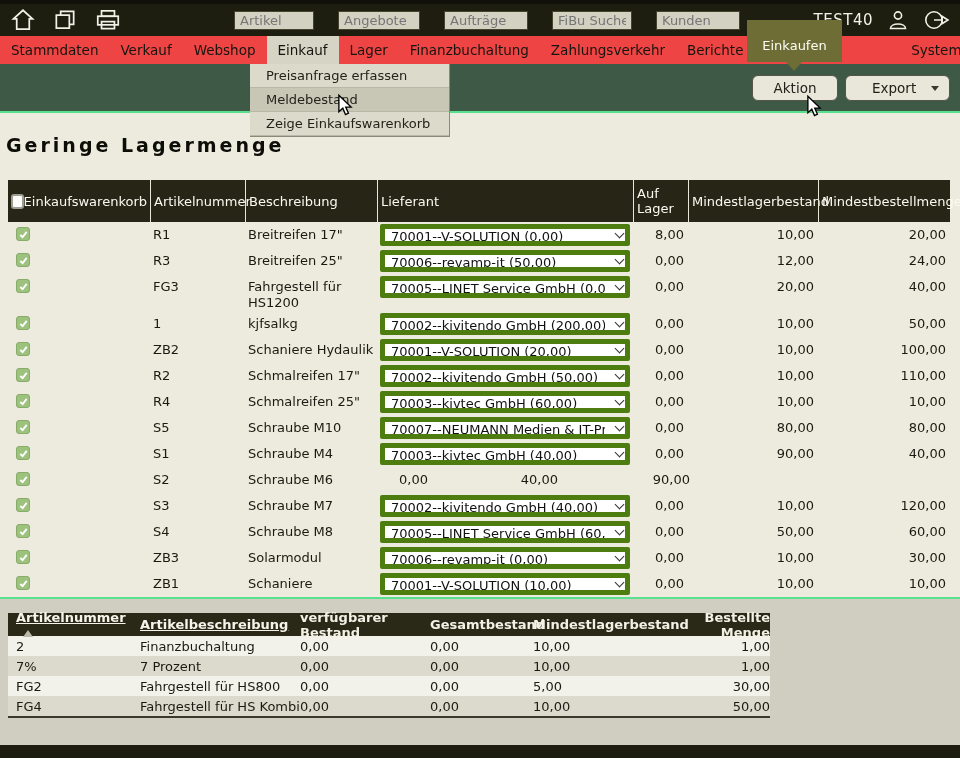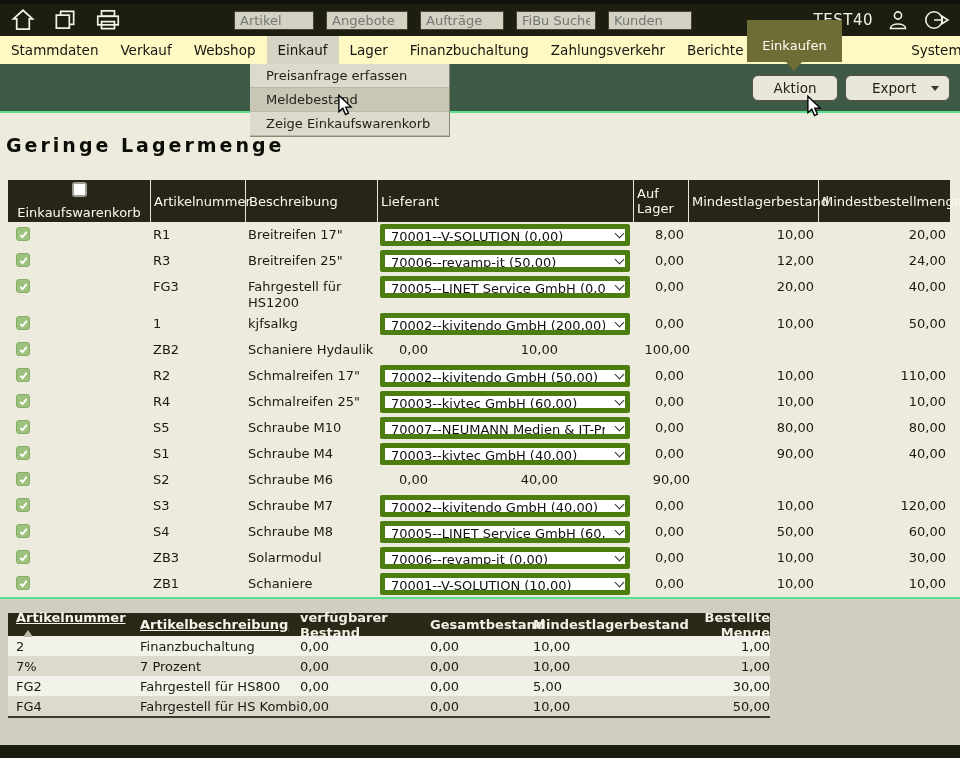--- a/index.html
+++ b/index.html
@@ -14,33 +14,33 @@
   }
 
   
   #topbar {
     position:absolute; left:0; top:0; right:0; height:36px;
     background:#1d1d10; border-top:4px solid #111109;
     display:flex; align-items:center;
   }
   .tb-icons { display:flex; gap:16px; margin-left:10px; align-items:center; }
   .tb-icons svg { display:block; }
-  .tb-search { display:flex; gap:12px; margin-left:112px; }
+  .tb-search { display:flex; gap:24px; margin-left:112px; }
   .tb-search input {
     height:19px; border:1px solid #44442f; background:#d2d1c2;
     color:#8b8b7c; font-size:13px; padding:0 5px;
     font-family:inherit; outline:none;
   }
   .tb-right { margin-left:auto; display:flex; align-items:center; gap:13px; margin-right:10px; }
   #client-name { color:#f4f3ea; font-size:15px; letter-spacing:0.5px; }
 
   
   #menubar {
     position:absolute; left:0; top:36px; right:0; height:28px;
-    background:#fef9c3; display:flex; align-items:center;
+    background:#ef4444; display:flex; align-items:center;
     font-size:13.5px; color:#15150f;
   }
   .menu-item { padding:0 11px; height:28px; line-height:28px; cursor:default; white-space:nowrap; }
   .menu-item.active { background:#d5d4c5; }
   .menu-item.pushed { margin-left:84px; }
 
   
   #tab-einkaufen {
     position:absolute; left:747px; top:20px; width:95px; height:42px;
     background:#6d6d35; color:#fdfdf5; font-size:13px;
@@ -100,21 +100,21 @@
   }
   #main-table .th:first-child { border-left:none; }
   .col-cart  { width:142px; }
   .col-artnr { width:95px;  }
   .col-desc  { width:132px; }
   .col-lief  { width:256px; }
   .col-lager { width:55px;  }
   .col-mlb   { width:130px; }
   .col-mbm   { width:132px; }
   .th.hcart {
-    flex-direction:column; align-items:flex-start; justify-content:space-between;
+    align-items:flex-start; justify-content:space-between;
     padding:5px 3px 4px 6px;
   }
   .th.num, .td.num { justify-content:flex-end; text-align:right; padding-right:4px; }
 
   .trow { display:flex; align-items:flex-start; min-height:26px; }
   .td { padding:5px 3px 0 3px; line-height:16px; }
   .td.col-cart { padding-left:8px; padding-top:5px; }
   .td.col-lief { padding-top:2px; }
 
   
@@ -315,20 +315,21 @@
   </div>
 
   <div class="trow">
     <div class="td col-cart"><span class="cb">
           <svg width="11" height="11" viewBox="0 0 12 12">
             <path d="M2.5 6.5 L5 8.8 L9.5 3.2" stroke="#fff" stroke-width="2" fill="none"></path>
           </svg>
         </span></div>
     <div class="td col-artnr">ZB2</div>
     <div class="td col-desc">Schaniere Hydaulik</div>
+    <div class="td col-lief"><span class="selwrap"><select><option>70001--V-SOLUTION (20,00)</option></select><span class="sel-caret"></span></span></div>
     <div class="td col-lager num">0,00</div>
     <div class="td col-mlb num">10,00</div>
     <div class="td col-mbm num">100,00</div>
   </div>
 
   <div class="trow">
     <div class="td col-cart"><span class="cb">
           <svg width="11" height="11" viewBox="0 0 12 12">
             <path d="M2.5 6.5 L5 8.8 L9.5 3.2" stroke="#fff" stroke-width="2" fill="none"></path>
           </svg>

